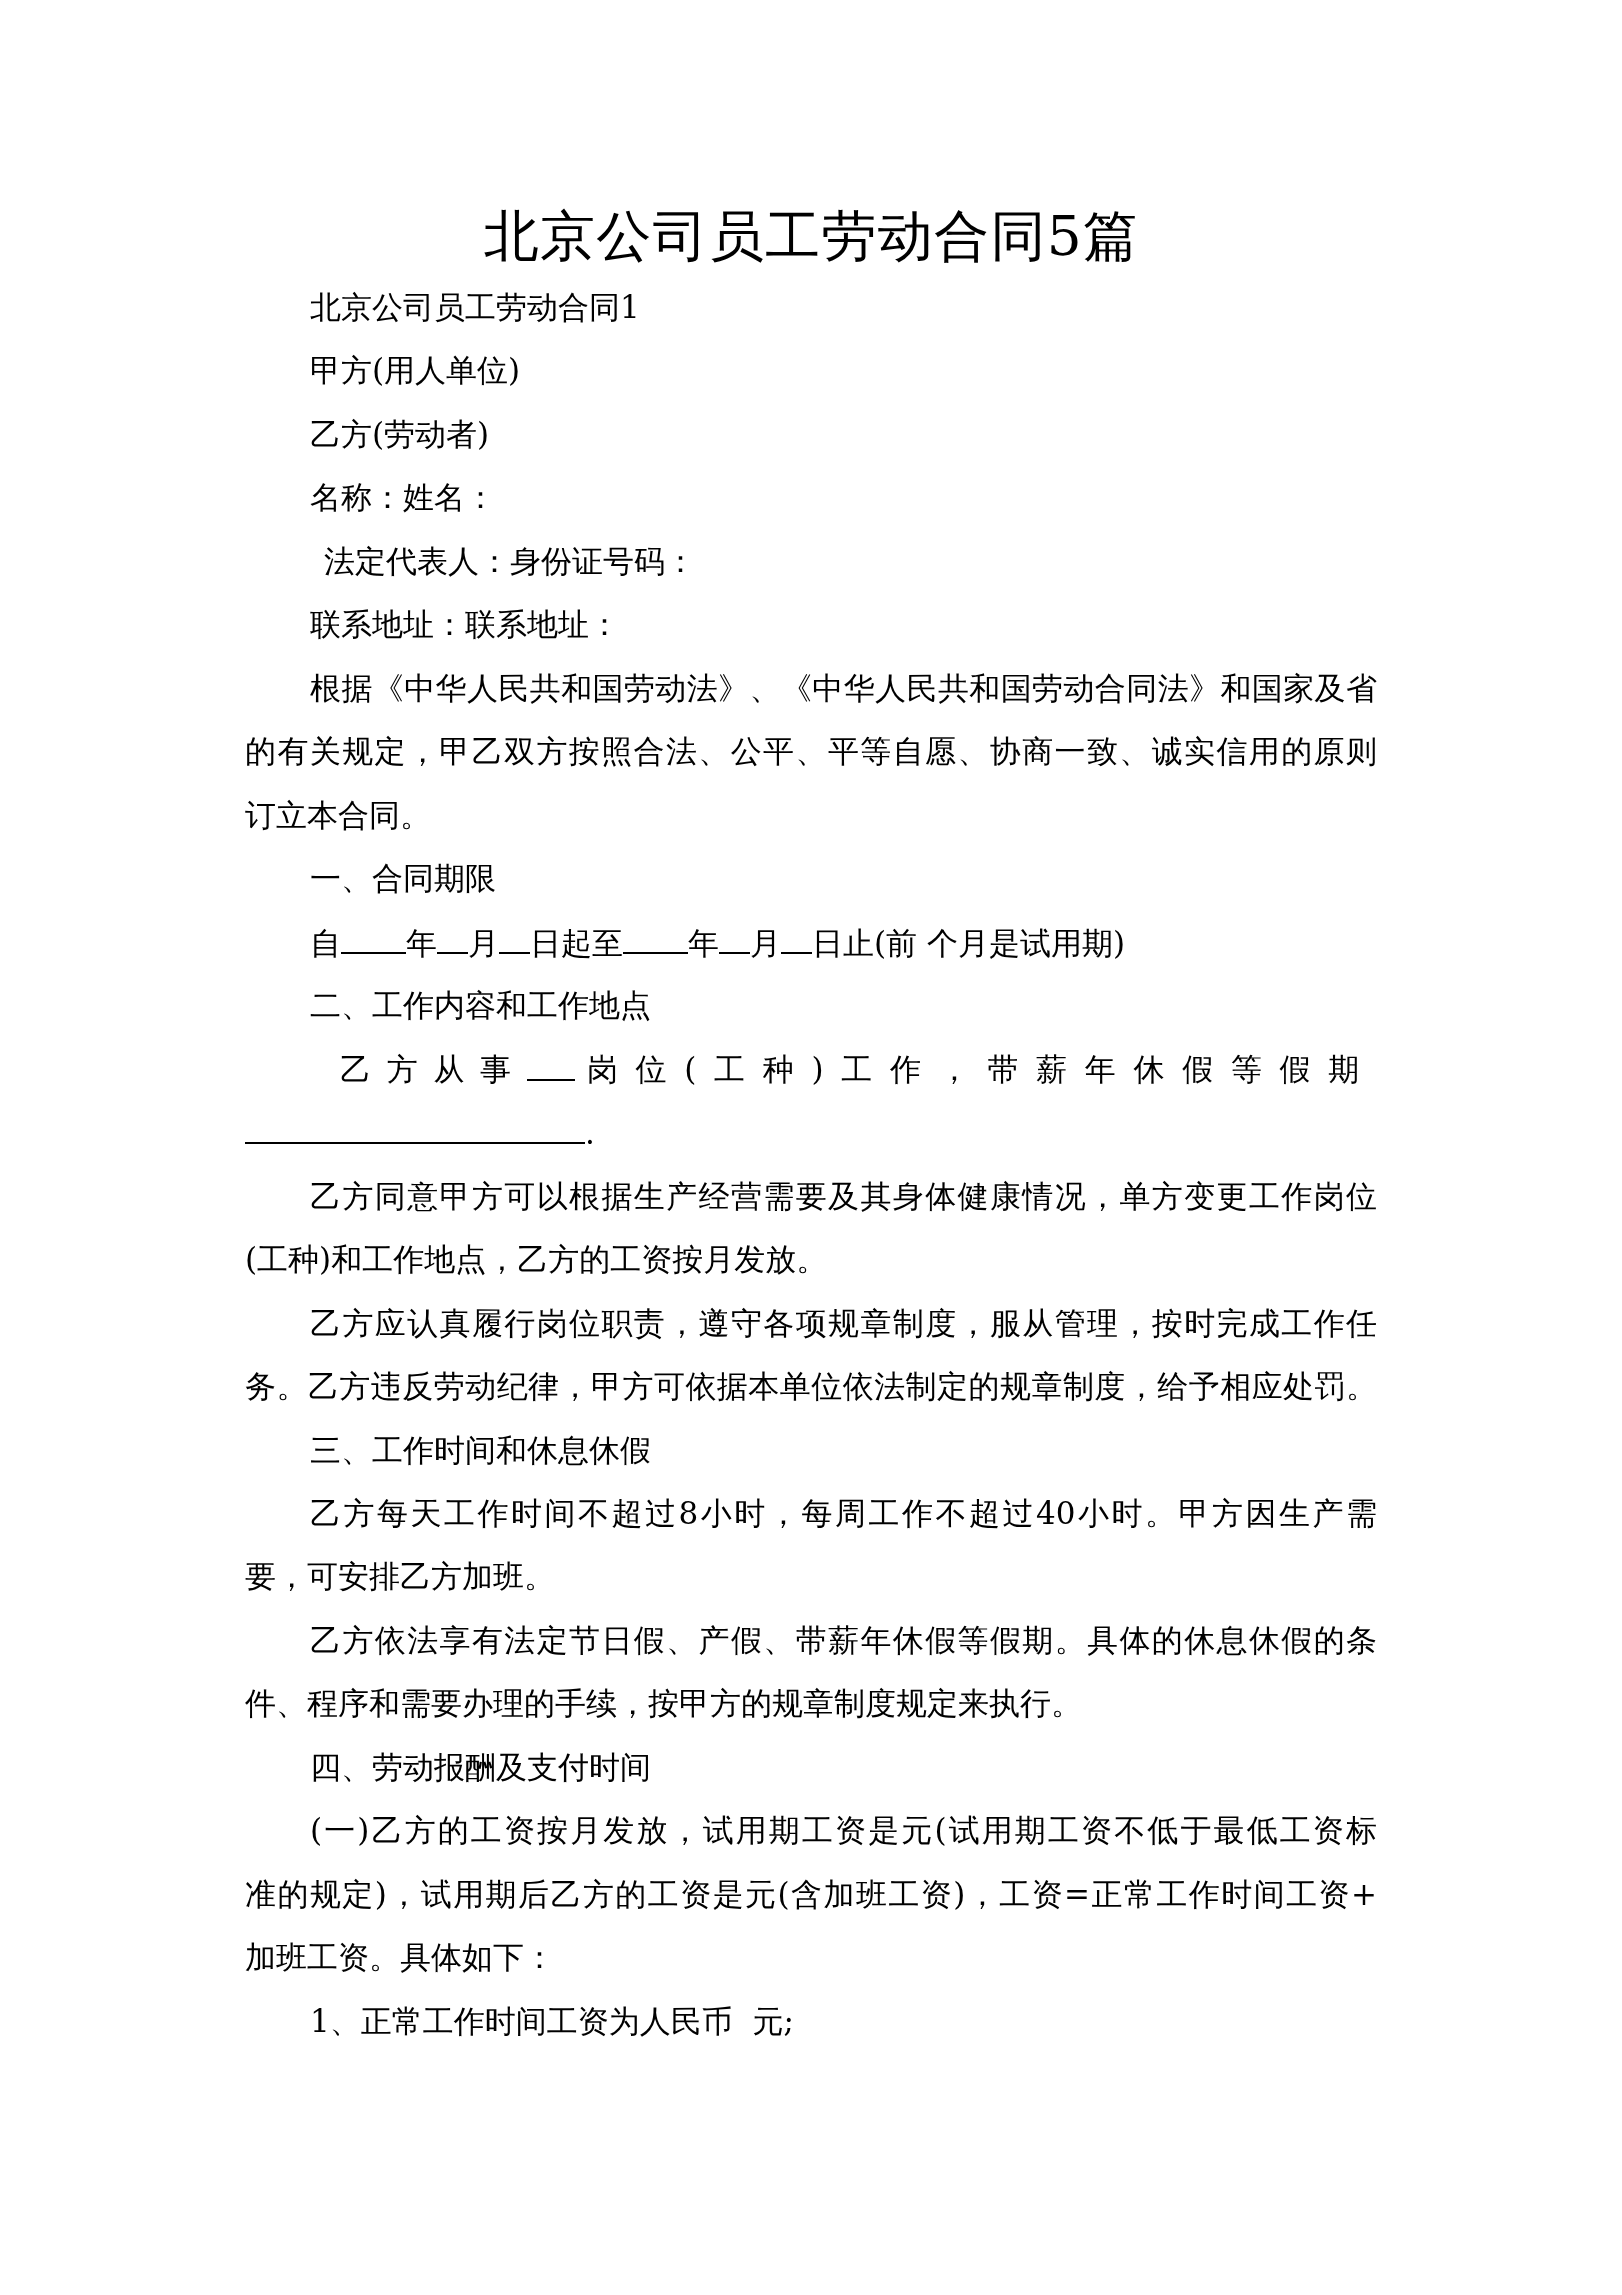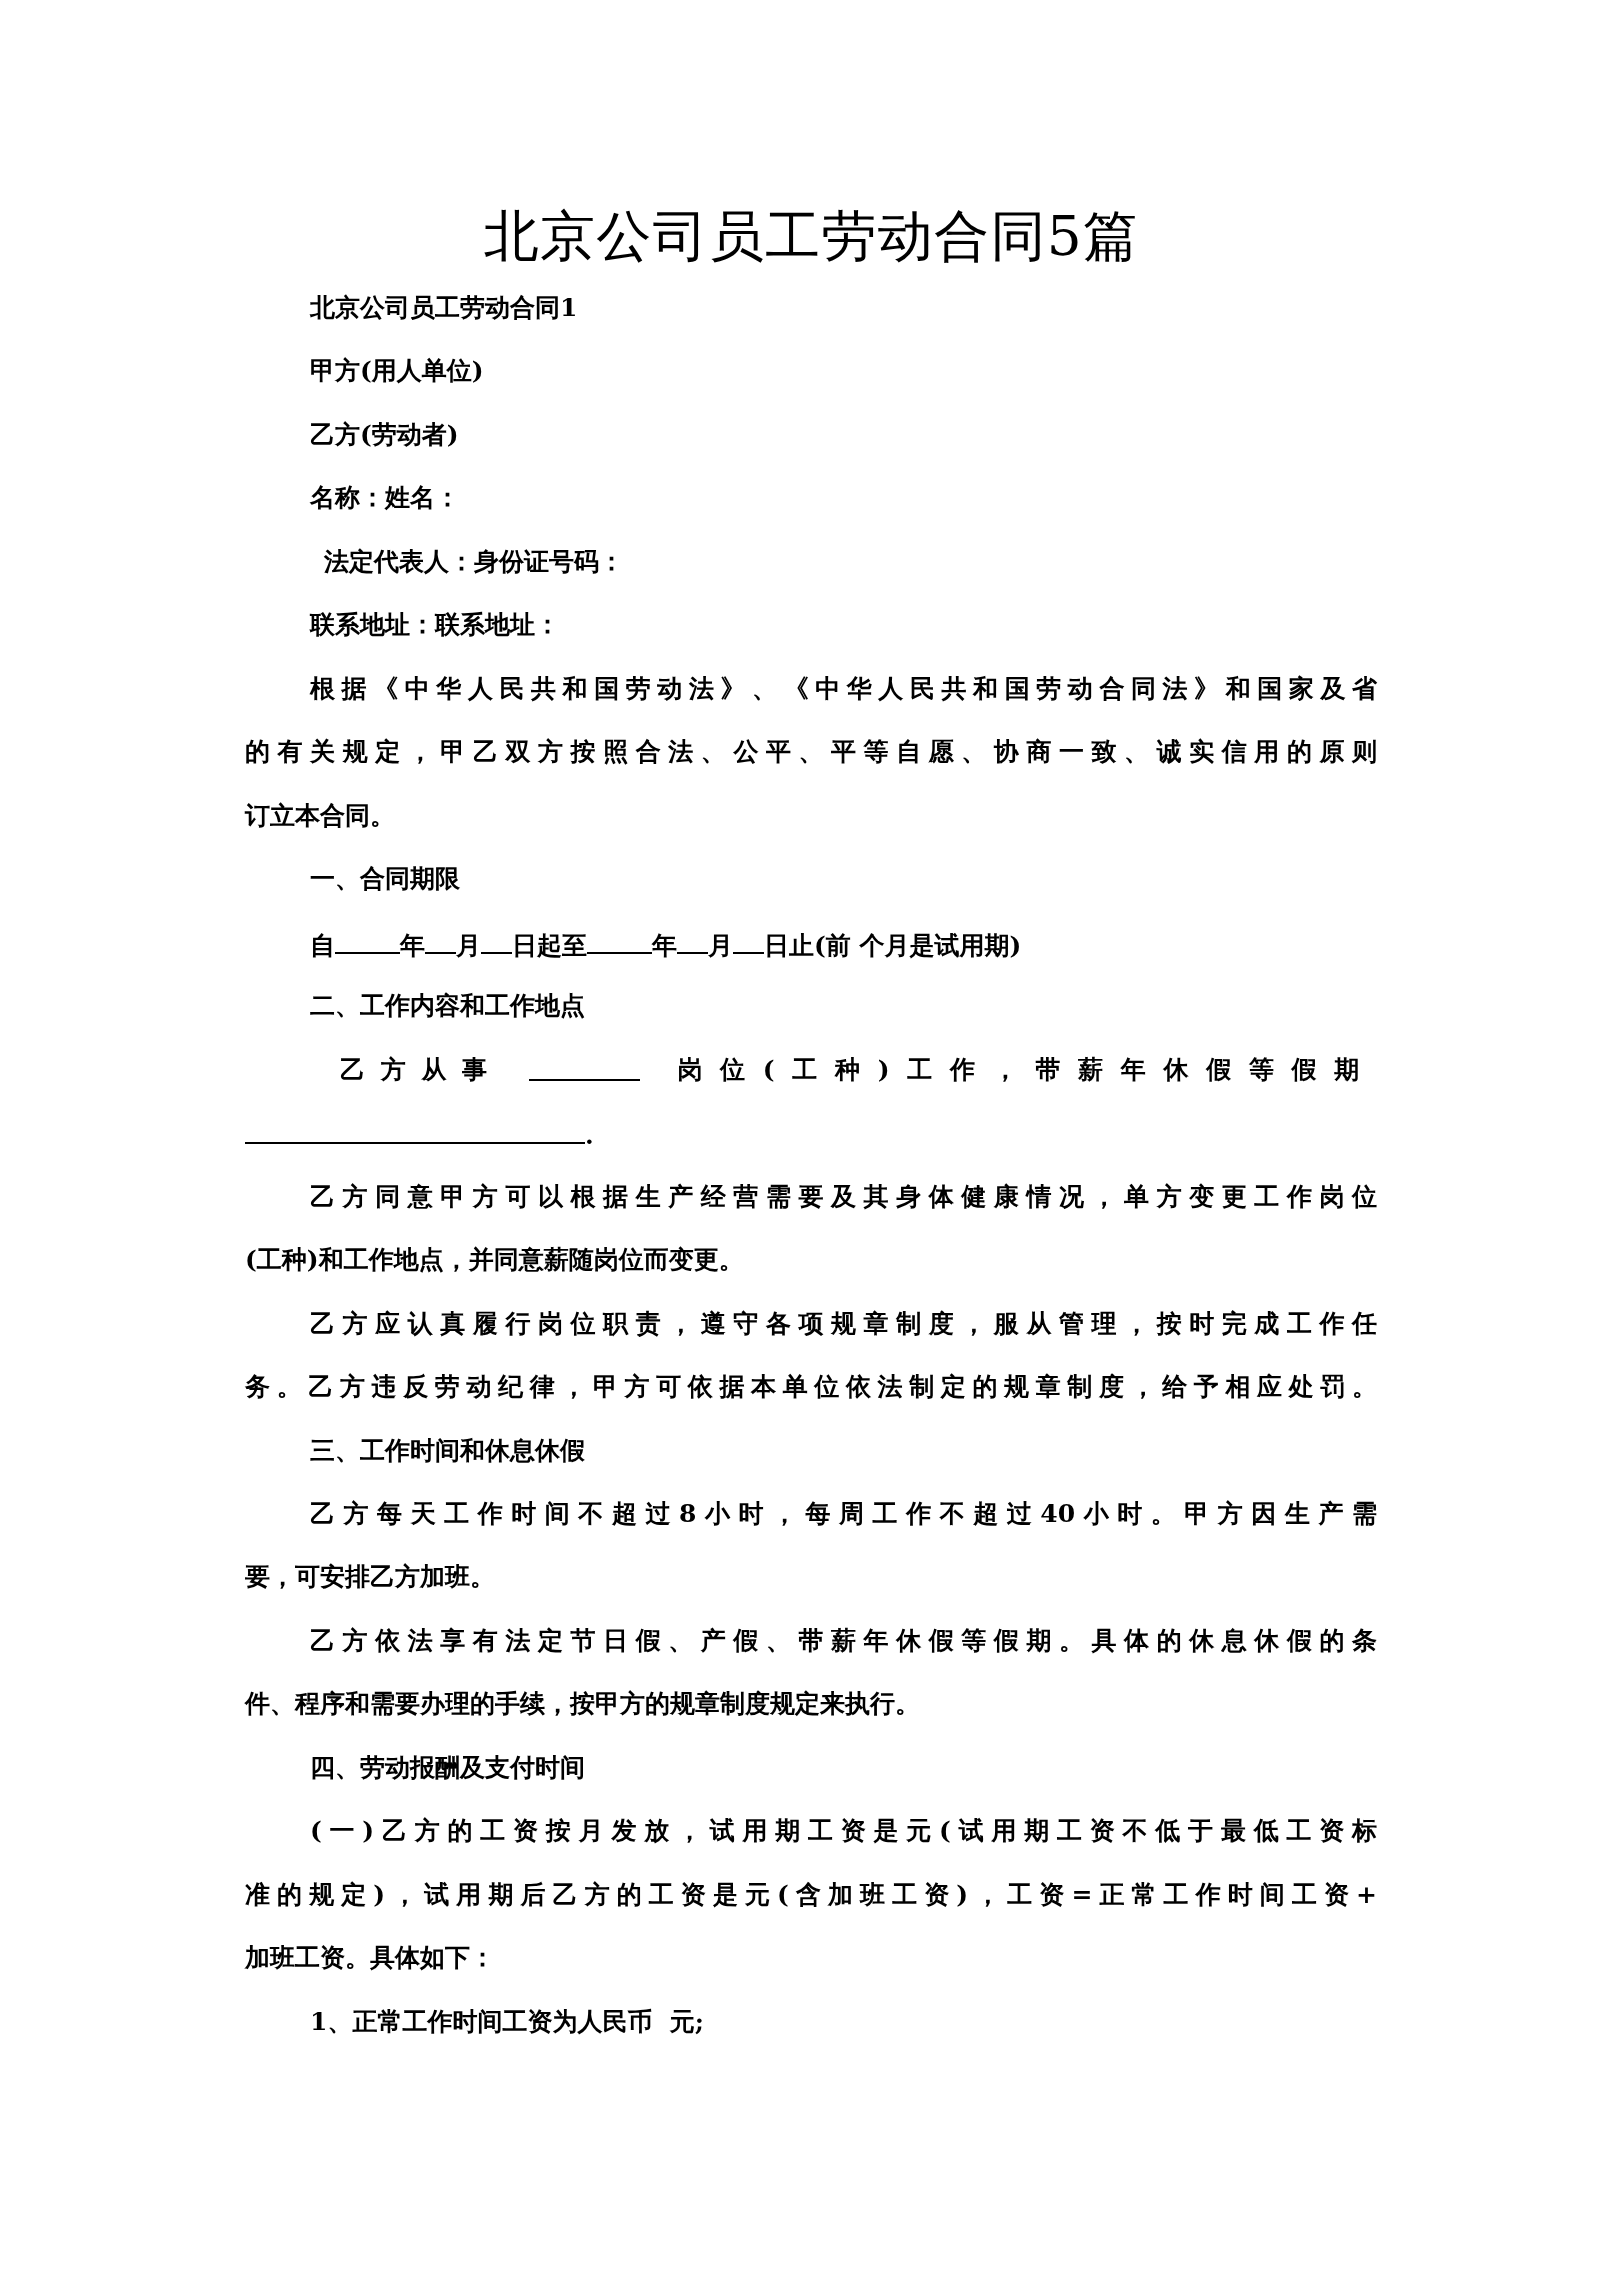--- a/index.html
+++ b/index.html
@@ -41,22 +41,21 @@
       top: 288px;
       width: 1132px;
       font-size: 31px;
     }
     .line {
       position: absolute;
       left: 0;
       white-space: nowrap;
       height: 39px;
       line-height: 39px;
-      font-size: 25px;
-      font-weight: bold;
+      font-size: 31px;
     }
     .line.indent { left: 65px; }
     .line.just {
       width: 1132px;
       text-align: justify;
       text-align-last: justify;
       white-space: normal;
     }
     .line.just.indent { width: 1067px; }
     .blank {
@@ -100,21 +99,21 @@
     <div class="line" style="top:762px; left:95px; width:1037px; display:flex; justify-content:space-between;">
       <span class="spaced">乙方从事</span>
       <span class="blank" style="width:111px; margin-right:11.8px;"></span>
       <span class="spaced" style="letter-spacing:17.7px;">岗位(工种)工作，带薪年休假等假期</span>
     </div>
     <div class="line" style="top:825px;">
       <span class="blank" style="width:340px;"></span><span>.</span>
     </div>
 
     <div class="line indent just" style="top:889px;">乙方同意甲方可以根据生产经营需要及其身体健康情况，单方变更工作岗位</div>
-    <div class="line" style="top:952px;">(工种)和工作地点，并同意薪随岗位而变更。</div>
+    <div class="line" style="top:952px;">(工种)和工作地点，乙方的工资按月发放。</div>
     <div class="line indent just" style="top:1016px;">乙方应认真履行岗位职责，遵守各项规章制度，服从管理，按时完成工作任</div>
     <div class="line just" style="top:1079px;">务。乙方违反劳动纪律，甲方可依据本单位依法制定的规章制度，给予相应处罚。</div>
 
     <div class="line indent" style="top:1143px;">三、工作时间和休息休假</div>
     <div class="line indent just" style="top:1206px;">乙方每天工作时间不超过8小时，每周工作不超过40小时。甲方因生产需</div>
     <div class="line" style="top:1269px;">要，可安排乙方加班。</div>
     <div class="line indent just" style="top:1333px;">乙方依法享有法定节日假、产假、带薪年休假等假期。具体的休息休假的条</div>
     <div class="line" style="top:1396px;">件、程序和需要办理的手续，按甲方的规章制度规定来执行。</div>
 
     <div class="line indent" style="top:1460px;">四、劳动报酬及支付时间</div>

